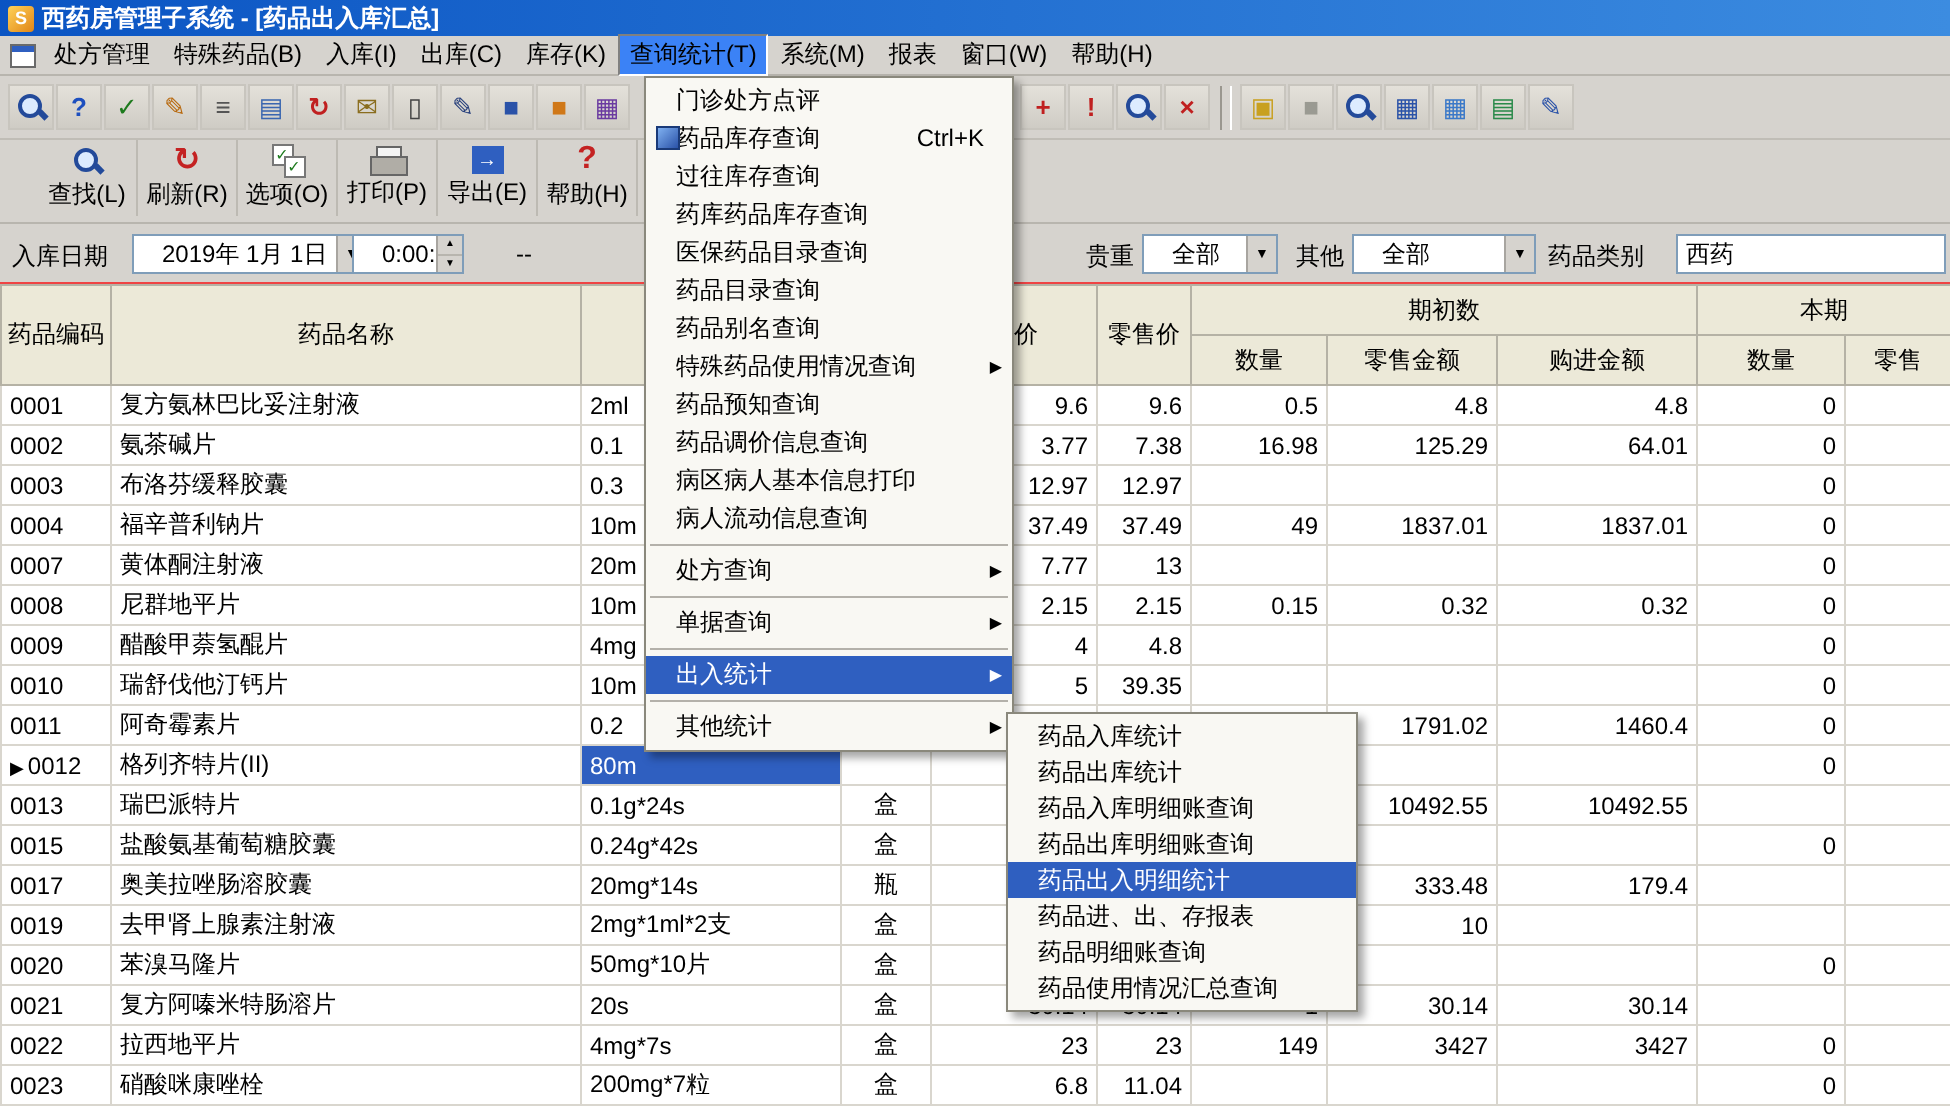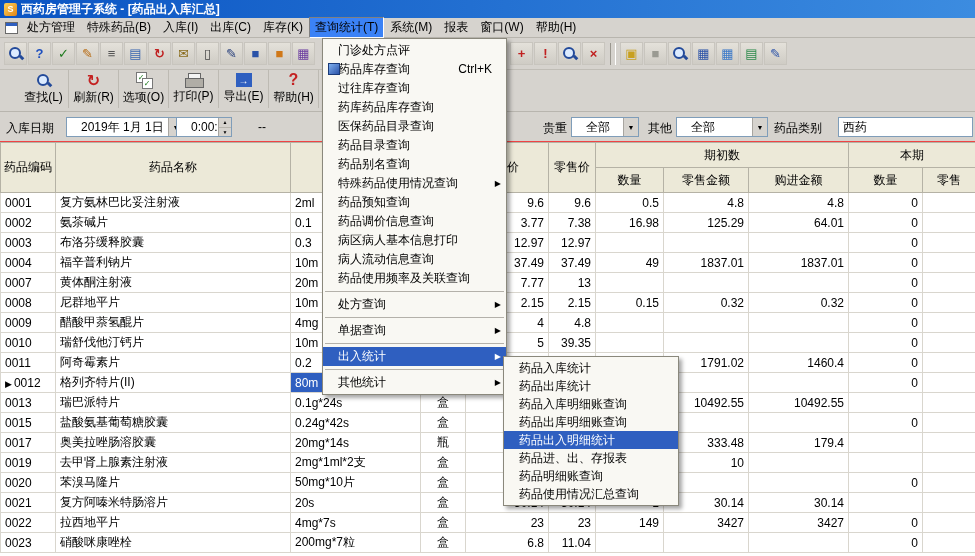--- a/index.html
+++ b/index.html
@@ -523,21 +523,20 @@
       <div class="mi"><span>过往库存查询</span></div>
       <div class="mi"><span>药库药品库存查询</span></div>
       <div class="mi"><span>医保药品目录查询</span></div>
       <div class="mi"><span>药品目录查询</span></div>
       <div class="mi"><span>药品别名查询</span></div>
       <div class="mi"><span>特殊药品使用情况查询</span><span class="mar">▶</span></div>
       <div class="mi"><span>药品预知查询</span></div>
       <div class="mi"><span>药品调价信息查询</span></div>
       <div class="mi"><span>病区病人基本信息打印</span></div>
       <div class="mi"><span>病人流动信息查询</span></div>
-      <div class="mi"><span>药品使用频率及关联查询</span></div>
       <div class="msep"></div>
       <div class="mi"><span>处方查询</span><span class="mar">▶</span></div>
       <div class="msep"></div>
       <div class="mi"><span>单据查询</span><span class="mar">▶</span></div>
       <div class="msep"></div>
       <div class="mi hi"><span>出入统计</span><span class="mar">▶</span></div>
       <div class="msep"></div>
       <div class="mi"><span>其他统计</span><span class="mar">▶</span></div>
     </div>
   <div class="menu" id="submenu">

